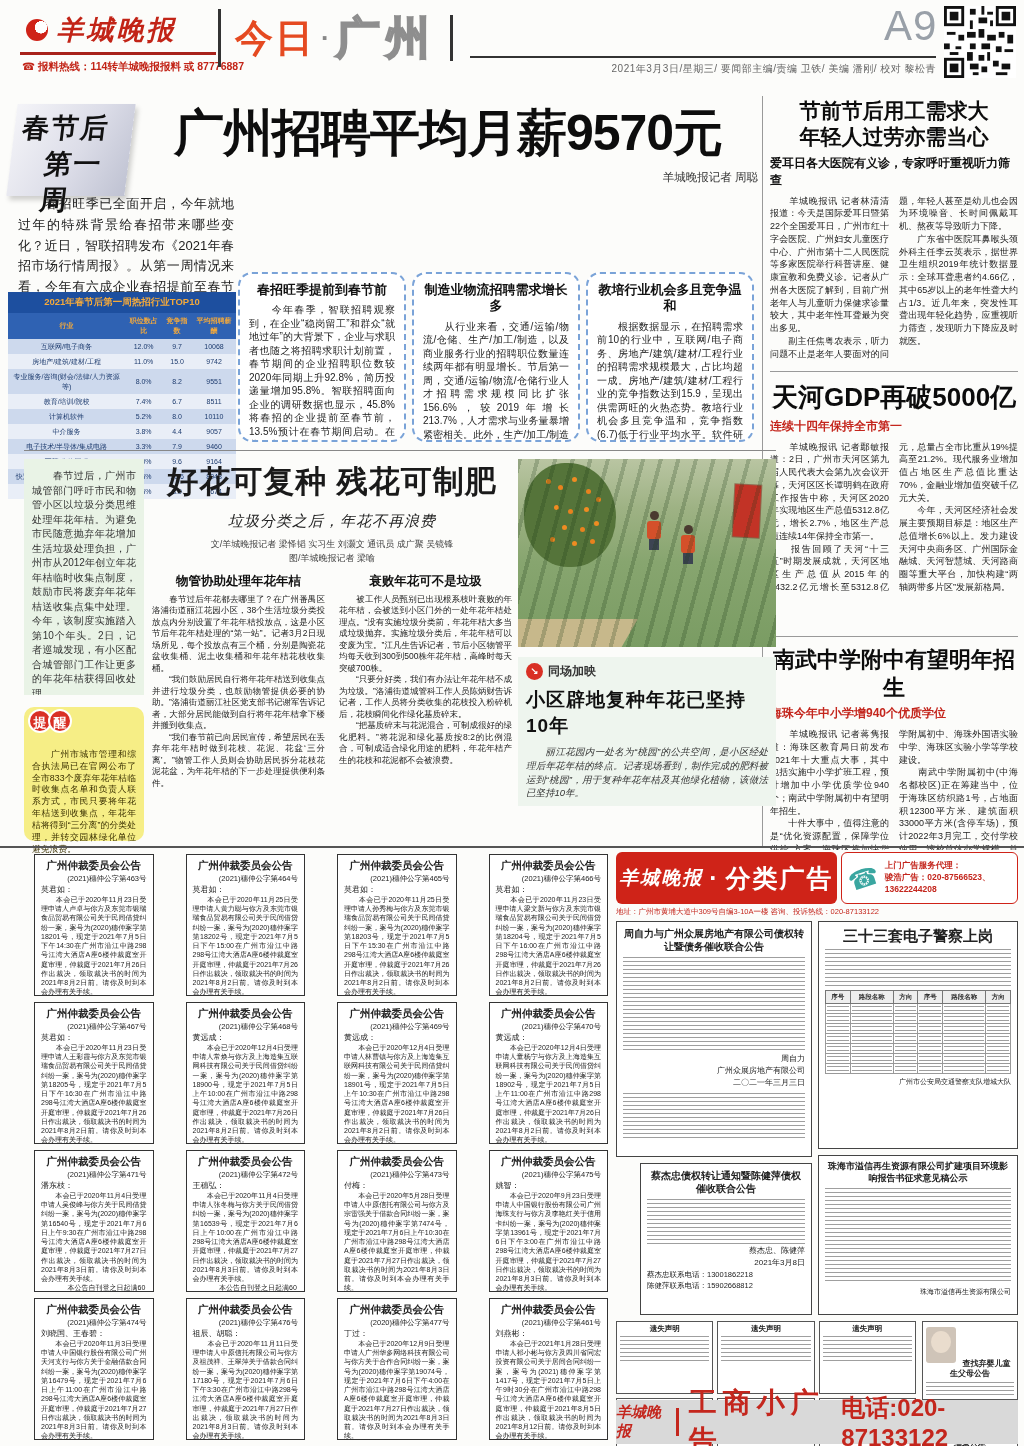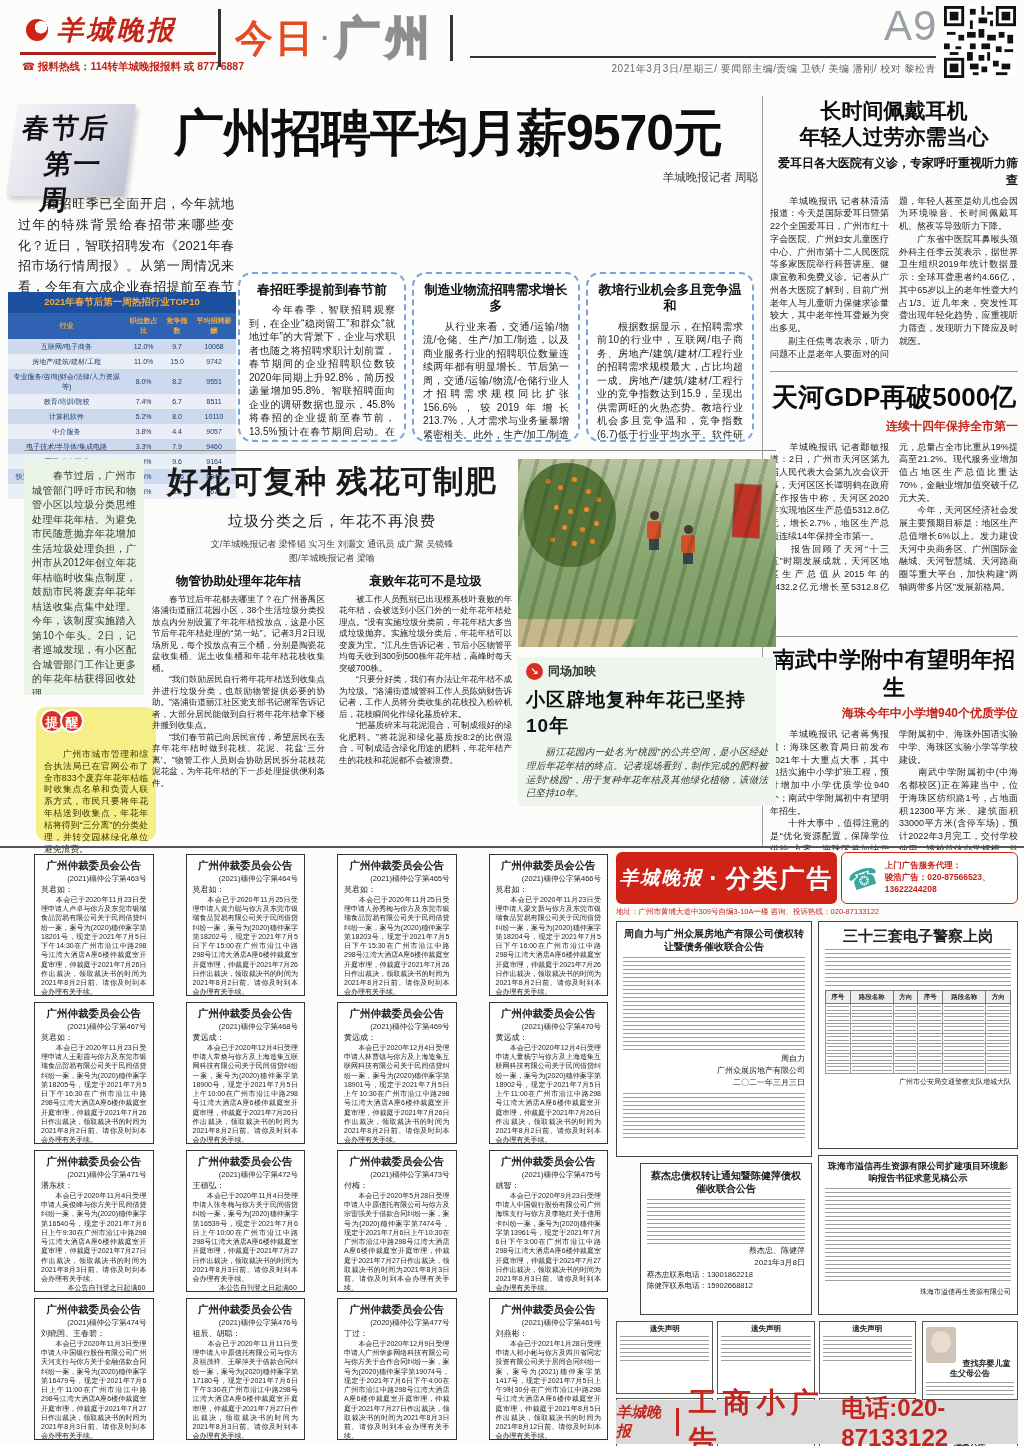--- a/index.html
+++ b/index.html
@@ -49,42 +49,42 @@
   .jobs-table tr:nth-child(even) td{background:#e9eef7;}
   .lead-box{position:absolute;top:178px;width:168px;height:170px;border:2px dashed #7aa3d8;
             border-radius:14px;padding:8px 9px;background:#fff;overflow:hidden;}
   .lead-box h3{margin:0 0 5px;font-size:13px;text-align:center;line-height:1.25;color:#111;}
   .lead-box p{margin:0;font-size:10px;line-height:1.35;text-align:justify;white-space:pre-line;color:#222;}
   
   .vdivider{position:absolute;left:762px;top:96px;width:1px;height:750px;background:#999;}
   .right-col{position:absolute;left:770px;top:96px;width:248px;height:750px;}
   .r-art{overflow:hidden;}
   .r-title{font-size:21px;font-weight:900;text-align:center;line-height:1.25;color:#0c0c0c;margin:2px 0 4px;}
-  .r-sub{font-size:12px;font-weight:bold;text-align:right;color:#111;margin:2px 0 6px;}
+  .r-sub{font-size:12px;font-weight:bold;text-align:left;color:#111;margin:2px 0 6px;}
   .r-sub.red{color:#c4261d;}
   .r-body{column-count:2;column-gap:10px;font-size:9px;line-height:1.42;text-align:justify;
           white-space:pre-line;color:#1c1c1c;}
   .r-div{border-top:1px solid #999;margin:7px 0;}
   .gdp-title{font-size:26px;}
   .nanwu-title{font-size:22px;}
   
   .flowers{position:absolute;left:8px;top:450px;width:752px;height:280px;border-top:1px solid #888;margin-left:16px;}
   .green-panel{position:absolute;left:0;top:8px;width:120px;height:236px;background:#e9f3e6;
                padding:10px 8px;font-size:10px;line-height:1.45;text-align:justify;
                white-space:pre-line;color:#333;overflow:hidden;}
-  .reminder{position:absolute;left:12px;top:256px;width:120px;height:134px;background:#f6ee86;
+  .reminder{position:absolute;left:0;top:256px;width:120px;height:134px;background:#f6ee86;
             border-radius:10px;padding:18px 8px 6px;font-size:8.8px;line-height:1.35;
             text-align:justify;white-space:pre-line;color:#3a3000;}
   .reminder-badge{position:absolute;left:4px;top:-10px;}
   .reminder-badge span{display:inline-block;width:24px;height:24px;border-radius:50%;background:#d93025;
             color:#fff;font-weight:bold;font-size:13px;line-height:24px;text-align:center;margin-right:-4px;
             border:2px solid #fff;}
   .fl-center{position:absolute;left:128px;top:4px;width:360px;}
   .fl-title{font-size:31px;font-weight:900;color:#1a1a1a;text-align:center;letter-spacing:1px;margin-top:6px;}
-  .fl-sub{font-size:15px;color:#222;text-align:center;margin-top:9px;letter-spacing:1px;}
+  .fl-sub{font-size:15px;color:#222;text-align:center;margin-top:9px;letter-spacing:1px;font-style:italic;}
   .fl-by{font-size:9px;color:#444;text-align:center;margin-top:7px;line-height:1.5;}
   .fl-cols{display:flex;gap:14px;margin-top:8px;}
   .fl-col{width:173px;height:262px;overflow:hidden;}
   .fl-col h4{margin:0 0 4px;font-size:12.5px;text-align:center;color:#111;}
   .fl-col p{margin:0;font-size:8.5px;line-height:1.35;text-align:justify;white-space:pre-line;color:#222;}
   .photo{position:absolute;left:494px;top:8px;width:258px;height:188px;overflow:hidden;
          background:linear-gradient(to bottom,#b9c5a2 0,#9eb284 26%,#87a56f 55%,#7a9c63 100%);}
   .photo::after{content:"";position:absolute;inset:0;
          background:repeating-linear-gradient(105deg,rgba(25,55,20,.22) 0 4px,transparent 4px 17px);}
   .ph-tree{position:absolute;left:6px;top:4px;width:92px;height:104px;border-radius:46% 54% 50% 50%;
@@ -327,21 +327,21 @@
       <h3>教培行业机会多且竞争温和</h3>
       <p>　　根据数据显示，在招聘需求前10的行业中，互联网/电子商务、房地产/建筑/建材/工程行业的招聘需求规模最大，占比均超一成。房地产/建筑/建材/工程行业的竞争指数达到15.9，呈现出供需两旺的火热态势。教培行业机会多且竞争温和，竞争指数(6.7)低于行业平均水平。软件研发等唯一进入招聘薪酬TOP20的IT互联网技术类岗位，竞争不激烈、薪酬可观的引才优势。</p>
     </div>
   </div>
 
   <div class="vdivider"></div>
 
   <div class="right-col">
     <div class="r-art" style="height:268px;">
       <div class="r-title">
-        <div>长时间佩戴耳机</div>
+        <div>节前节后用工需求大</div>
         <div>年轻人过劳亦需当心</div>
       </div>
       <div class="r-sub">爱耳日各大医院有义诊，专家呼吁重视听力筛查</div>
       <div class="r-body" style="height:178px;">　　羊城晚报讯 记者林清清报道：今天是国际爱耳日暨第22个全国爱耳日，广州市红十字会医院、广州妇女儿童医疗中心、广州市第十二人民医院等多家医院举行科普讲座、健康宣教和免费义诊。记者从广州各大医院了解到，目前广州老年人与儿童听力保健求诊量较大，其中老年性耳聋最为突出多见。
 　　副主任焦粤农表示，听力问题不止是老年人要面对的问题，年轻人甚至是幼儿也会因为环境噪音、长时间佩戴耳机、熬夜等导致听力下降。
 　　广东省中医院耳鼻喉头颈外科主任李云英表示，据世界卫生组织2019年统计数据显示：全球耳聋患者约4.66亿，其中65岁以上的老年性聋大约占1/3。近几年来，突发性耳聋出现年轻化趋势，应重视听力筛查，发现听力下降应及时就医。</div>
     </div>
     <div class="r-div"></div>
     <div class="r-art" style="height:250px;">
       <div class="r-title gdp-title">天河GDP再破5000亿</div>

